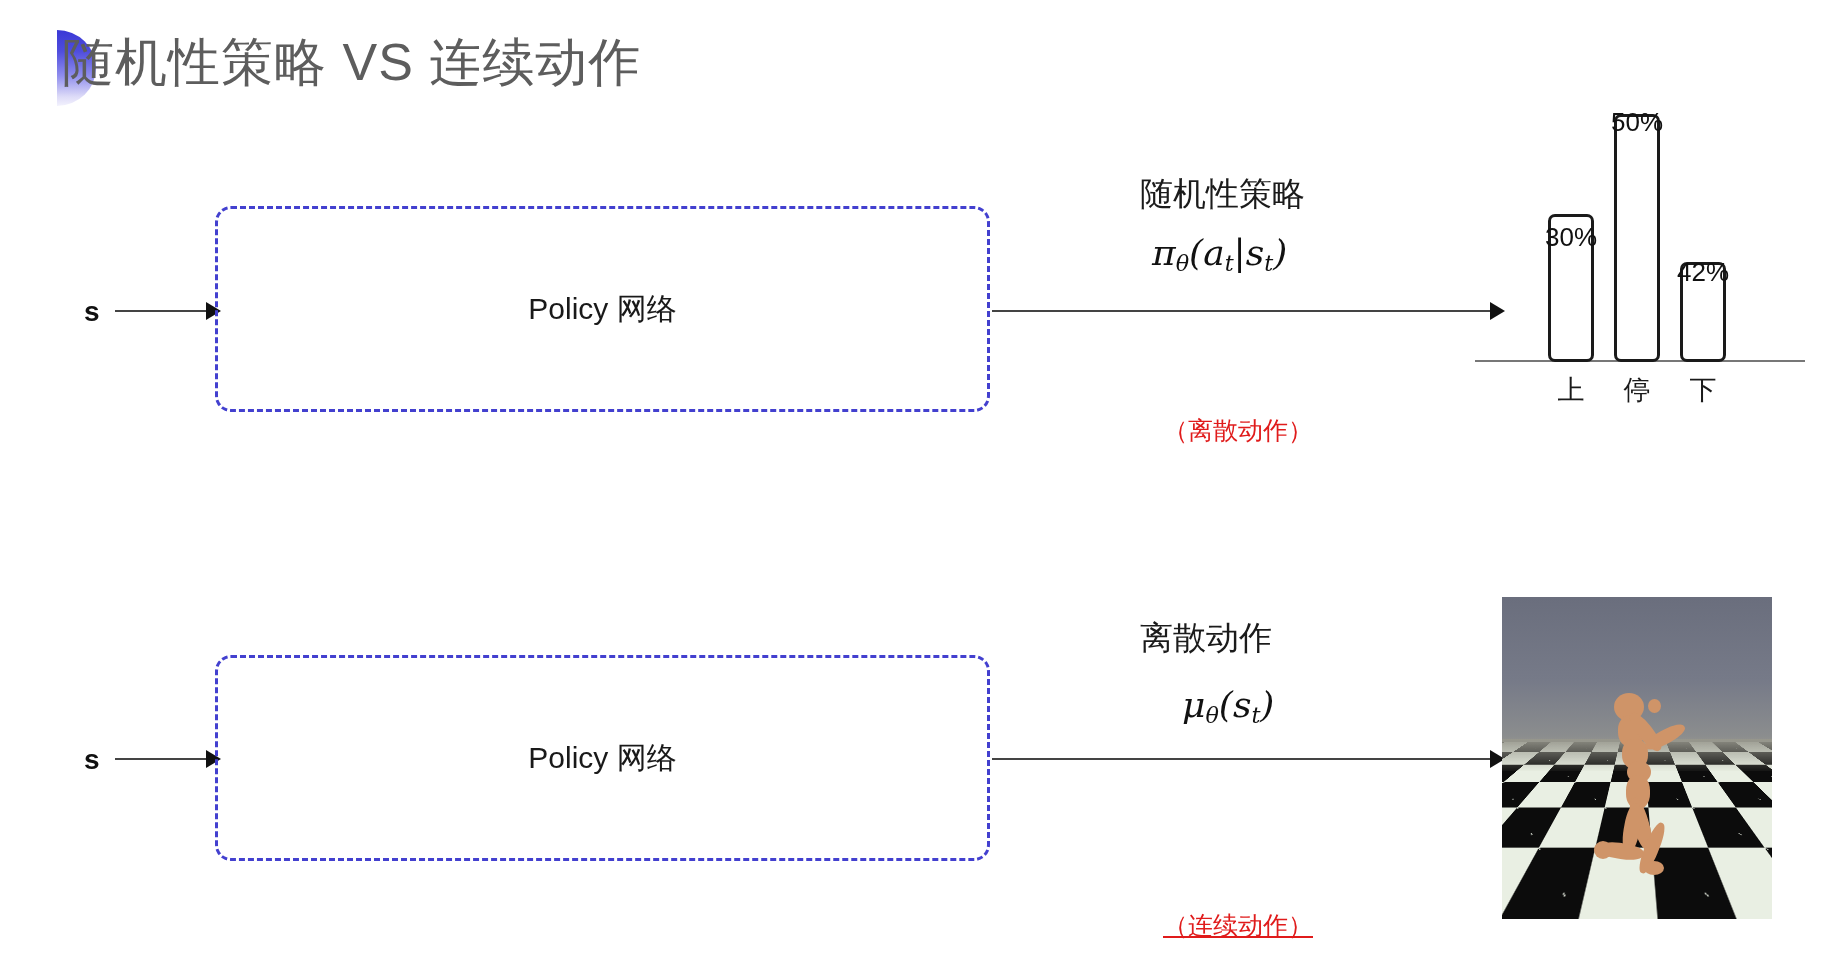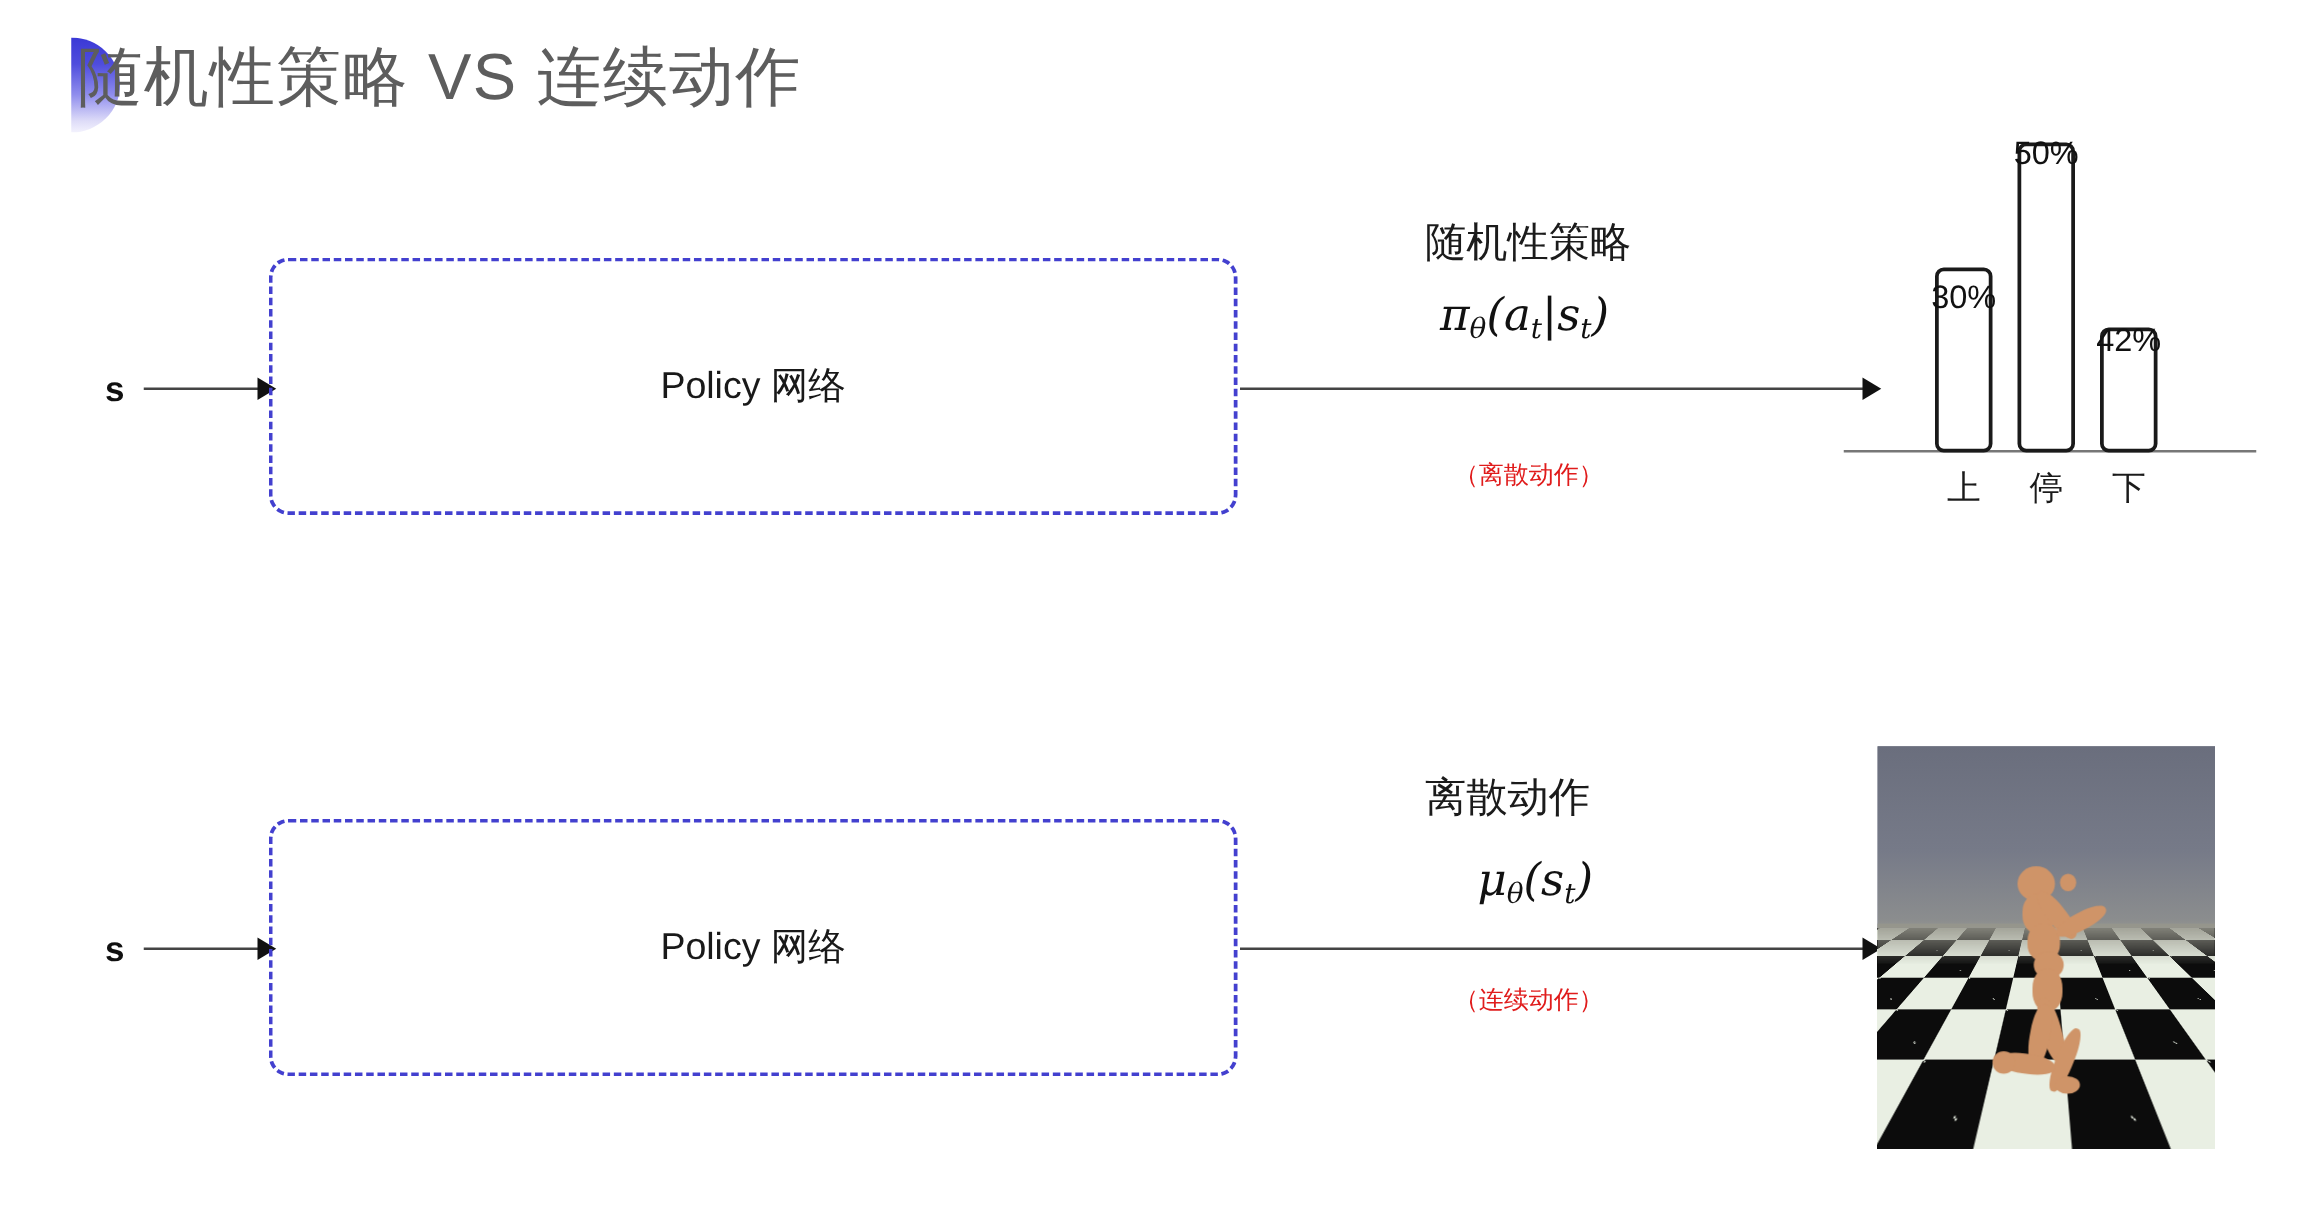--- a/index.html
+++ b/index.html
@@ -41,22 +41,23 @@
 
   
   .cn-text {
     color: #1b1b1b;
     font-size: 33px;
     line-height: 1.2;
     white-space: nowrap;
   }
   .red-note {
     color: #e01b1b;
-    font-size: 20px;
-    white-space: nowrap;
+    font-size: 25px;
+    white-space: nowrap;
+    margin-top: 48px;
   }
   .formula {
     font-family: "DejaVu Serif", "Liberation Serif", serif;
     font-style: italic;
     color: #111111;
     font-size: 36px;
     white-space: nowrap;
   }
   .formula .sub {
     font-size: 0.62em;
@@ -247,21 +248,21 @@
 
 <div class="arrow-line" style="left:992px; top:758px; width:502px;"></div>
 <div class="arrow-head" style="left:1490px; top:750px;"></div>
 
 <div class="cn-text" style="position:absolute; left:1140px; top:618px;">离散动作</div>
 
 <div class="formula" style="position:absolute; left:1182px; top:684px;">
   <span>μ</span><span class="sub">θ</span><span>(s</span><span class="sub">t</span><span>)</span>
 </div>
 
-<div class="red-note" style="position:absolute; left:1163px; top:786px;">（连续动作）</div>
+<div class="red-note" style="position:absolute; left:1163px; top:861px;text-decoration:underline;">（连续动作）</div>
 
 <div id="humanoid-sim">
   <div id="sim-sky"></div>
   <div id="sim-floor"></div>
   <div id="sim-floor-haze"></div>
 
   <div class="joint" style="left:112px; top:96px; width:30px; height:28px;"></div>
   <div class="limb" style="left:116px; top:118px; width:26px; height:32px; border-radius:45%;"></div>
   <div class="limb" style="left:120px; top:142px; width:26px; height:30px; border-radius:45%;"></div>
   <div class="joint" style="left:125px; top:164px; width:24px; height:22px;"></div>

